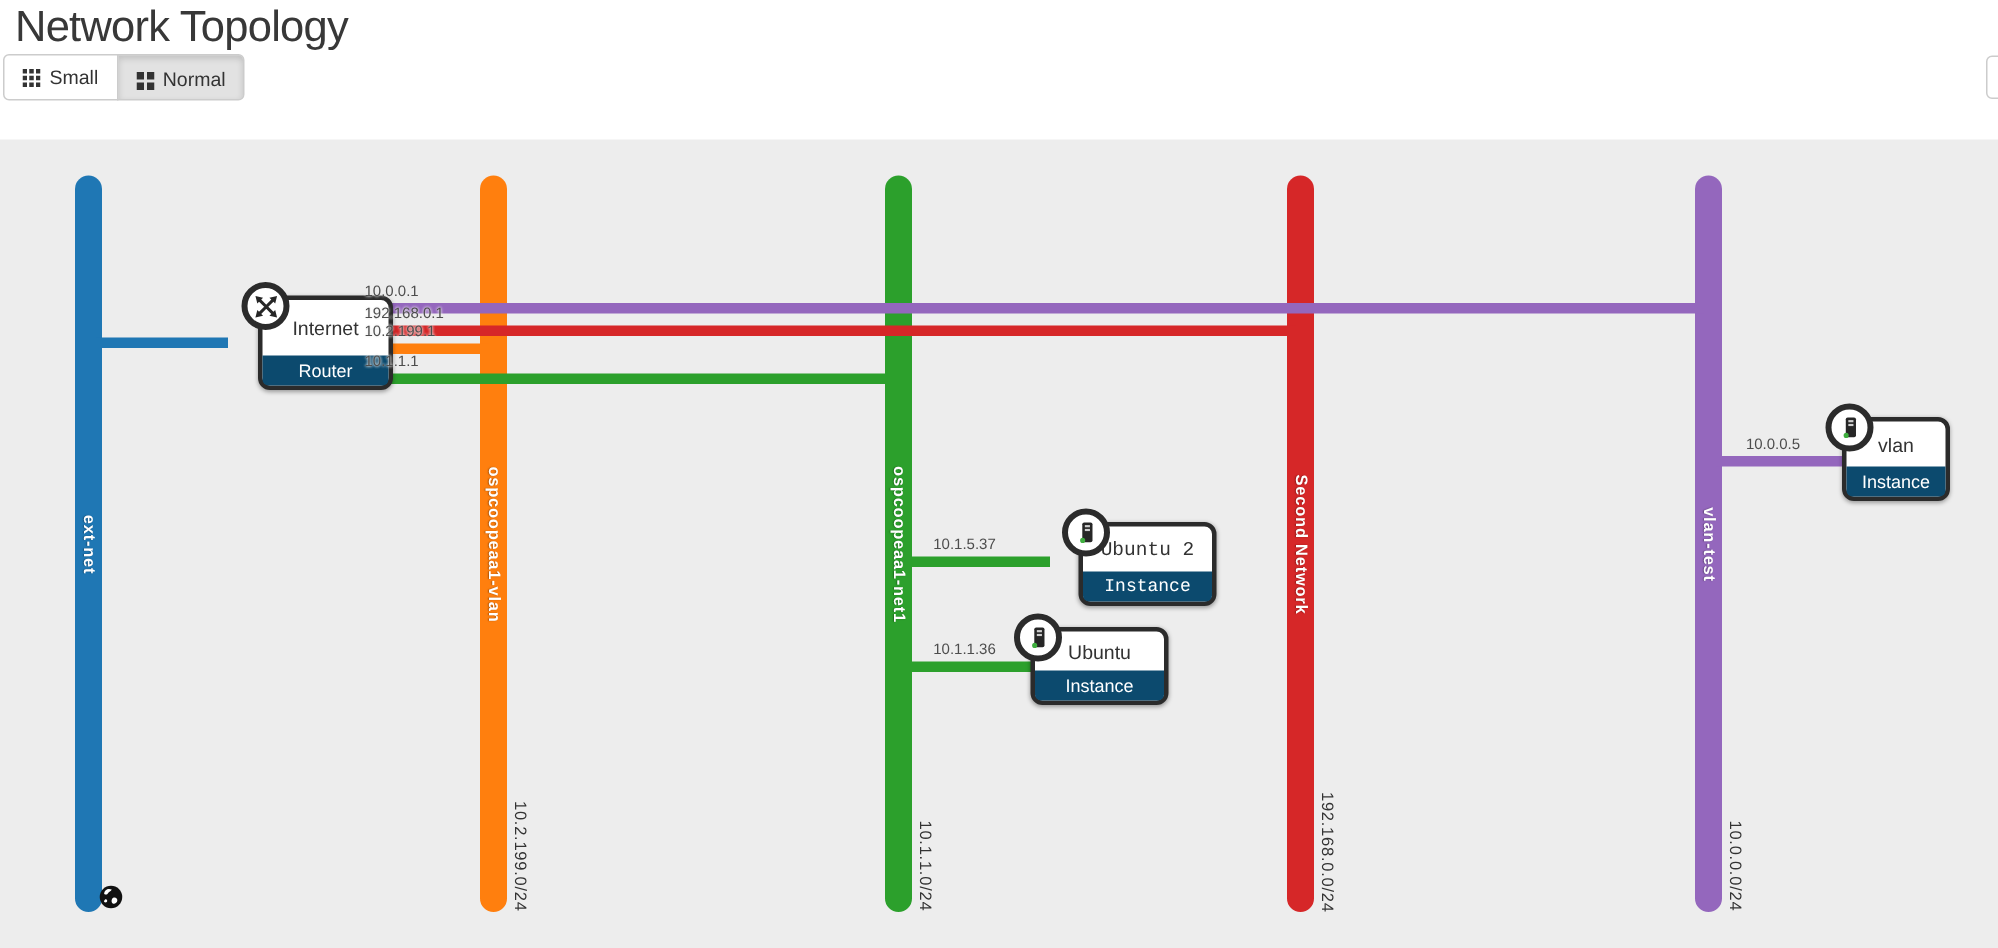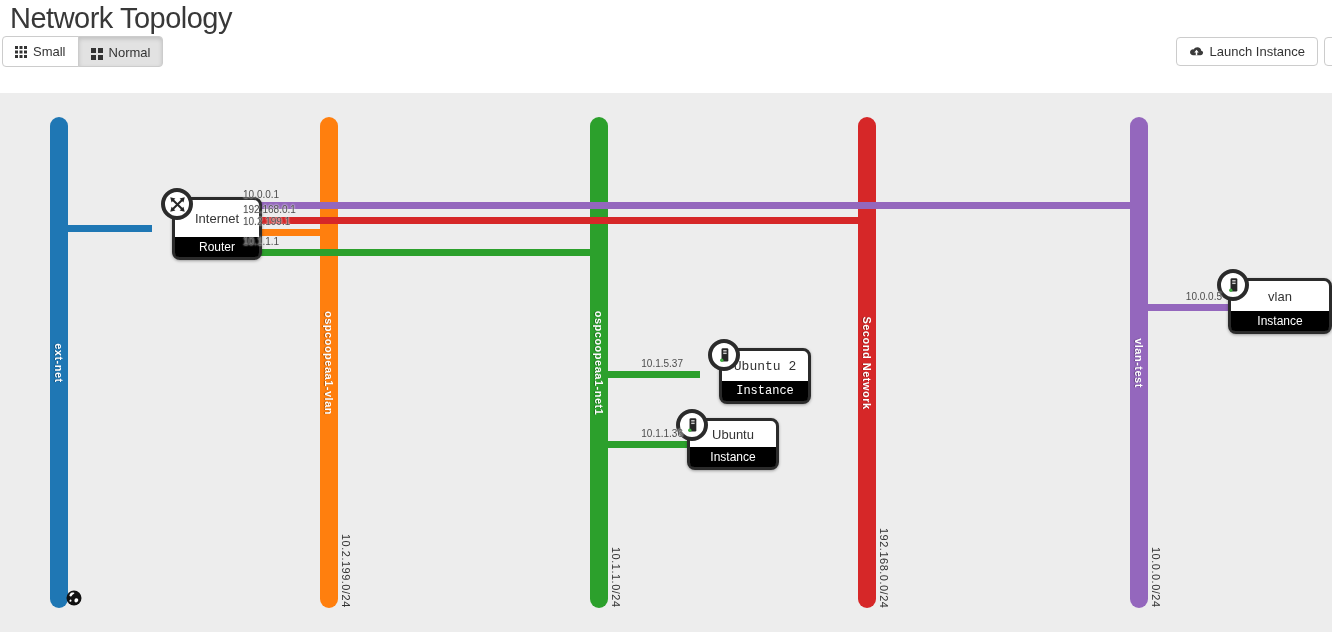--- a/index.html
+++ b/index.html
@@ -28,29 +28,29 @@
   .net-bar { position: absolute; width: 18px; border-radius: 9px; }
   .net-name { position: absolute; left: 50%; top: 50%; transform: translate(-50%,-50%);
     writing-mode: vertical-rl; font-size: 11px; font-weight: bold; color: #fff;
     white-space: nowrap; text-shadow: 0 1px 1px rgba(0,0,0,.35); letter-spacing: .5px; }
   .net-cidr { position: absolute; writing-mode: vertical-rl; font-size: 11px; color: #333;
     white-space: nowrap; letter-spacing: .5px; }
 
   .net-link { position: absolute; height: 7px; z-index: 2; }
   .link-ip { position: absolute; z-index: 4; font-size: 10px; color: #4d4d4d;
     text-shadow: 0 0 2px #ededed, 0 0 2px #ededed; white-space: nowrap; }
-  .link-ip.right { text-align: right; }
+  .link-ip.right { text-align: center; }
 
   .topo-node { position: absolute; z-index: 3; background: #fff; border: 3px solid #2b2b2b;
     border-radius: 8px; box-shadow: 0 1px 3px rgba(0,0,0,.35); cursor: pointer; }
   .node-title { position: absolute; left: 0; right: 0; top: 0; bottom: 20px;
     display: flex; align-items: center; justify-content: center;
     font-size: 13px; color: #333; }
   .node-footer { position: absolute; left: 0; right: 0; bottom: 0; height: 20px;
-    background: #000000; color: #fff; font-size: 12px; line-height: 20px;
+    background: #0c4a6e; color: #fff; font-size: 12px; line-height: 20px;
     text-align: center; border-radius: 0 0 4px 4px; }
   .node-badge { position: absolute; left: -14px; top: -12px; width: 32px; height: 32px;
     background: #fff; border: 4px solid #2b2b2b; border-radius: 50%;
     display: flex; align-items: center; justify-content: center; z-index: 5; }
 
   .globe-icon { position: absolute; z-index: 4; line-height: 0; }
 </style>
 </head>
 <body>
 
@@ -83,29 +83,20 @@
           <rect x="0" y="0" width="5" height="5"></rect>
               <rect x="7" y="0" width="5" height="5"></rect>
           <rect x="0" y="7" width="5" height="5"></rect>
               <rect x="7" y="7" width="5" height="5"></rect>
         </g>
           </svg>
       </span>
       <span>Normal</span>
     </button>
   </div>
-  <button class="btn btn-launch">
-    <span class="icon">
-      <svg width="15" height="12" viewBox="0 0 20 15">
-        <path fill="#3a3a3a" d="M16.5,6.1 C16.3,3.3 14,1 11.1,1 C9,1 7.2,2.2 6.3,4 C6,3.9 5.7,3.9 5.4,3.9 C3.2,3.9 1.4,5.7 1.4,7.9 C1.4,10.1 3.2,11.9 5.4,11.9 L15.2,11.9 C17.2,11.9 18.8,10.3 18.8,8.3 C18.8,7.3 18,5.6 16.5,6.1 Z"></path>
-        <path fill="#fff" d="M10,4.6 L13,8.2 L11,8.2 L11,11.9 L9,11.9 L9,8.2 L7,8.2 Z"></path>
-      </svg>
-    </span>
-    <span>Launch Instance</span>
-  </button>
   <button class="btn-sliver"></button>
 </div>
 
 <div id="topology-canvas">
     <div class="net-bar" style="left: 50px; top: 24px; height: 491px; background: rgb(31, 119, 180); z-index: 1;">
       <span class="net-name">ext-net</span>
     </div>
     <div class="globe-icon" style="left: 66px; top: 497px;"><svg width="16" height="16" viewBox="0 0 16 16">
         <circle cx="8" cy="8" r="7.5" fill="#111"></circle>
         <path fill="#fff" d="M4,4 C5,2.5 7,2.3 8.5,3 C8,4.5 6.5,4.2 6,5.5 C5.5,6.8 4,6.5 3.4,5.8 C3.5,5.1 3.7,4.5 4,4 Z"></path>
@@ -175,21 +166,21 @@
         <svg width="17" height="17" viewBox="0 0 20 20">
           <rect x="6.5" y="1.5" width="8" height="15.5" rx="1.5" fill="#262626"></rect>
           <rect x="8.5" y="3.6" width="4" height="1.7" fill="#cfcfcf"></rect>
           <rect x="8.5" y="6.6" width="4" height="1.7" fill="#cfcfcf"></rect>
           <circle cx="6.8" cy="15.6" r="2" fill="#3fae3f"></circle>
         </svg>
       </div>
       <div class="node-title">Ubuntu</div>
       <div class="node-footer">Instance</div>
     </div>
-    <div class="topo-node" style="left: 1228px; top: 185px; width: 104px; height: 56px;">
+    <div class="topo-node" style="left: 1228px; top: 185px; width: 72px; height: 56px;">
       <div class="node-badge">
         <svg width="17" height="17" viewBox="0 0 20 20">
           <rect x="6.5" y="1.5" width="8" height="15.5" rx="1.5" fill="#262626"></rect>
           <rect x="8.5" y="3.6" width="4" height="1.7" fill="#cfcfcf"></rect>
           <rect x="8.5" y="6.6" width="4" height="1.7" fill="#cfcfcf"></rect>
           <circle cx="6.8" cy="15.6" r="2" fill="#3fae3f"></circle>
         </svg>
       </div>
       <div class="node-title">vlan</div>
       <div class="node-footer">Instance</div>

